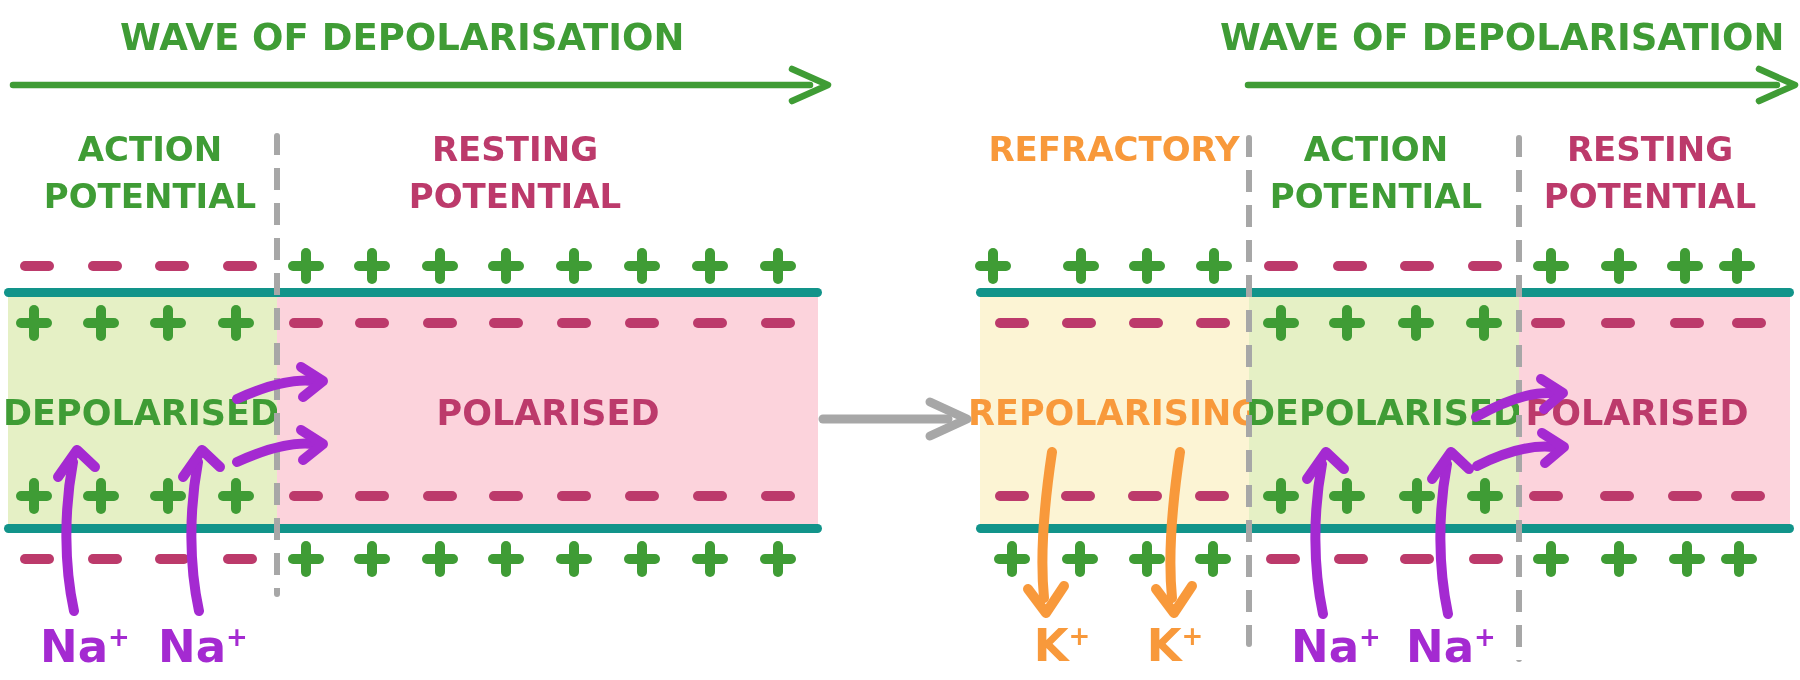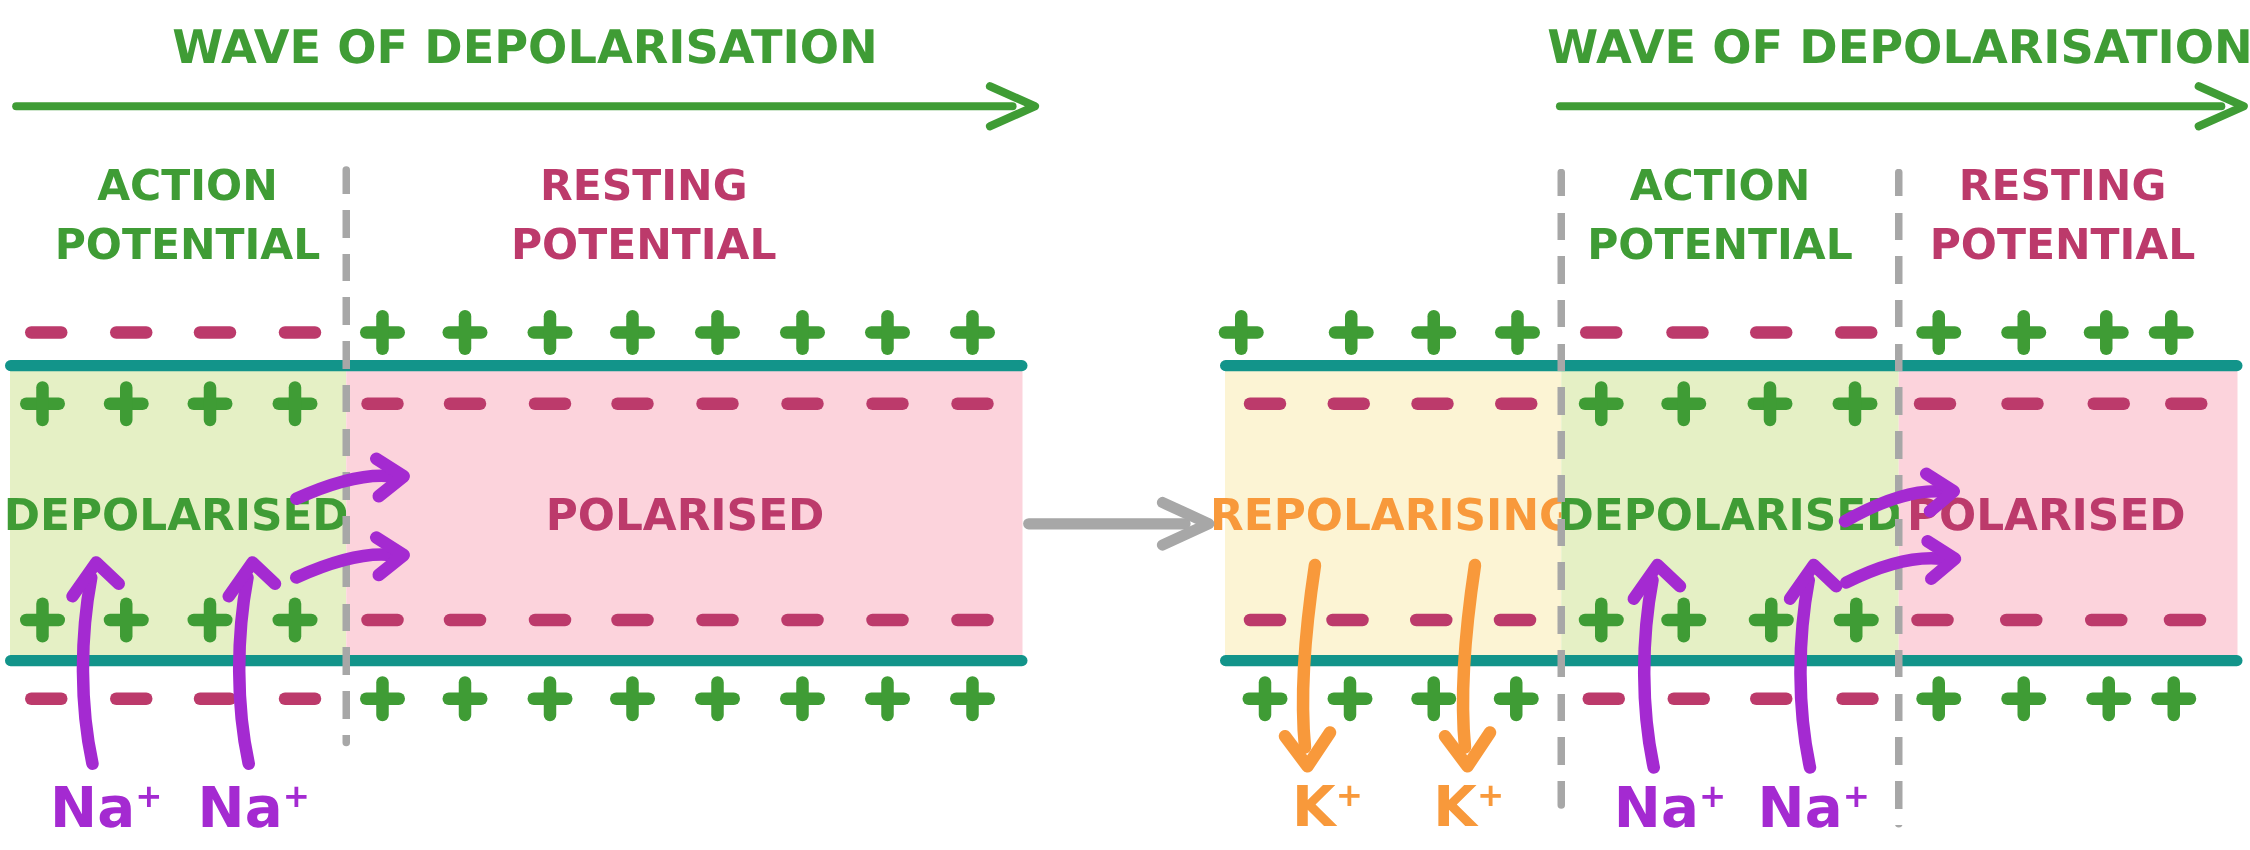--- a/index.html
+++ b/index.html
@@ -1,21 +1,21 @@
 <!DOCTYPE html>
 <html><head>
 <meta charset="utf-8">
 <style>
   html,body{margin:0;padding:0;background:#fff;}
   #stage{
     position:relative;width:1800px;height:680px;background:#ffffff;overflow:hidden;
     font-family:"DejaVu Sans", sans-serif;
   }
   .title{
-    position:absolute;top:16px;width:600px;text-align:center;
+    position:absolute;top:16px;width:600px;
     font-size:37px;font-weight:bold;letter-spacing:0px;color:#3f9c35;white-space:nowrap;
   }
   .title-left{left:120px;}
   .title-right{left:1220px;}
   .col-label{
     position:absolute;top:126px;width:400px;text-align:center;
     font-size:34px;font-weight:bold;line-height:47px;white-space:nowrap;
   }
   .region-fill{position:absolute;top:294px;height:232px;}
   .membrane-line{position:absolute;height:9px;border-radius:5px;}
@@ -100,20 +100,21 @@
     <div class="sym plus" style="color: rgb(63, 156, 53); left: 488px; top: 541px;"></div>
     <div class="sym plus" style="color: rgb(63, 156, 53); left: 556px; top: 541px;"></div>
     <div class="sym plus" style="color: rgb(63, 156, 53); left: 624px; top: 541px;"></div>
     <div class="sym plus" style="color: rgb(63, 156, 53); left: 692px; top: 541px;"></div>
     <div class="sym plus" style="color: rgb(63, 156, 53); left: 760px; top: 541px;"></div>
     <div class="membrane-line" style="left: 4px; top: 288px; width: 818px; height: 9px; background: rgb(18, 148, 138);"></div>
     <div class="membrane-line" style="left: 4px; top: 524px; width: 818px; height: 9px; background: rgb(18, 148, 138);"></div>
     <div class="ion-label" style="left: 85px; top: 646px; color: rgb(164, 42, 209);">Na<span class="sup">+</span></div>
     <div class="ion-label" style="left: 203px; top: 646px; color: rgb(164, 42, 209);">Na<span class="sup">+</span></div>
     <div class="col-label" style="left: 914px; color: rgb(248, 153, 59);">
+      <div>REFRACTORY</div>
     </div>
     <div class="col-label" style="left: 1176px; color: rgb(63, 156, 53);">
       <div>ACTION</div>
       <div>POTENTIAL</div>
     </div>
     <div class="col-label" style="left: 1450px; color: rgb(188, 58, 107);">
       <div>RESTING</div>
       <div>POTENTIAL</div>
     </div>
     <div class="region-fill" style="left: 980px; width: 269px; background: rgb(252, 244, 212);"></div>

